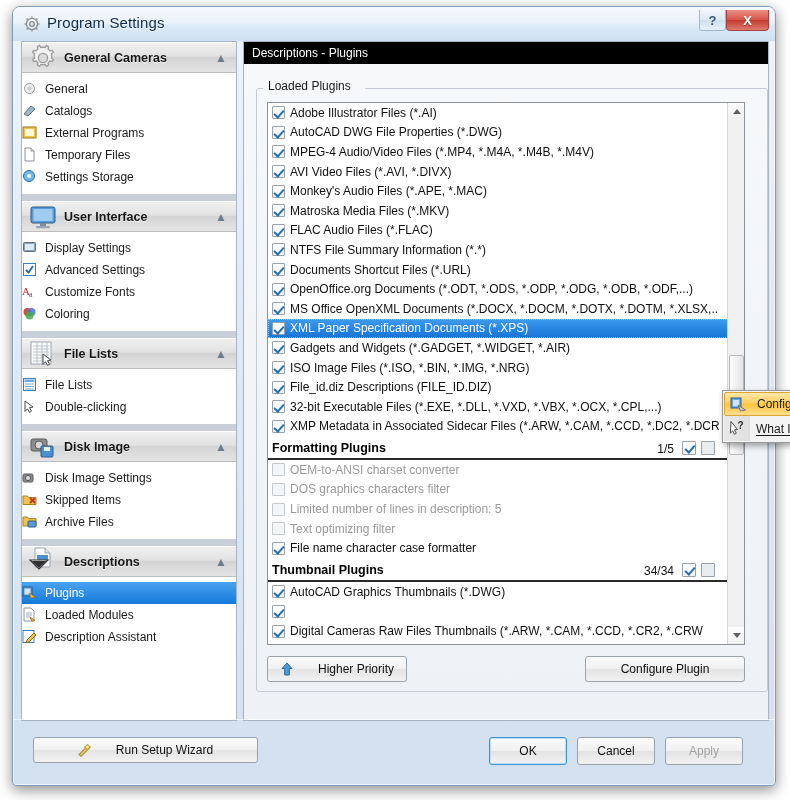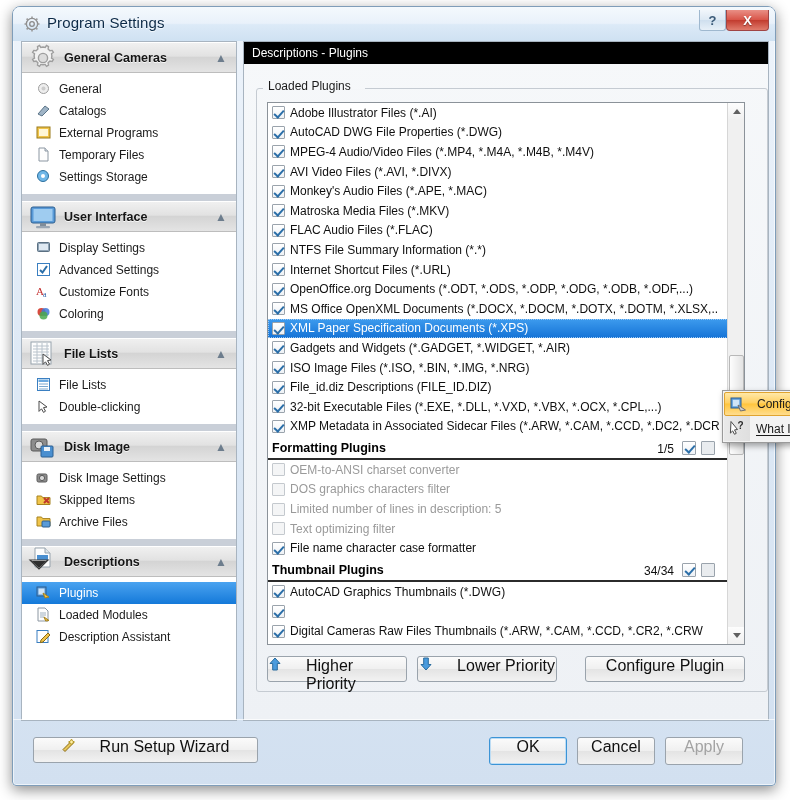--- a/index.html
+++ b/index.html
@@ -109,21 +109,20 @@
   }
   .group-header .chev {
     position: absolute; right: 9px; top: 8px;
     color: #6d7d8d;
     font-size: 12px;
   }
   .group-body { padding: 5px 0 6px 0; background:#fff; }
   .nav-item {
     height: 22px;
     display: flex; align-items: center;
-    padding-left: 14px;
     font-size: 12px;
     color: #1a1a1a;
     cursor: pointer;
   }
   .nav-item .nicon { width: 17px; height: 16px; margin-right: 6px; flex: none; }
   .nav-item.selected {
     background: linear-gradient(to bottom, #4aa3f0 0%, #1479d9 100%);
     color: #ffffff;
   }
   .sep { height: 7px; background: #c9cfd8; }
@@ -316,23 +315,23 @@
   .ctxitem .cicon {
     position: absolute; left: 5px; top: 3px; width: 17px; height: 17px;
   }
   .ctxsep { height: 1px; }
 
   
   .btn {
     border: 1px solid #9aa3ac;
     border-radius: 3px;
     background: linear-gradient(to bottom, #fbfbfb 0%, #f0f0f0 48%, #e4e4e4 52%, #f2f2f2 100%);
-    font-size: 16px;
+    font-size: 12px;
     color: #101010;
-    display: flex; justify-content: center;
+    display: flex; align-items: center; justify-content: center;
     cursor: pointer;
     font-family: "Liberation Sans", sans-serif;
     gap: 17px;
   }
   .btn .bico { width: 14px; height: 14px; margin-right: 7px; }
   .btn.disabled { color: #a3a3a3; }
   .btn.default {
     border-color: #3c94d6;
     box-shadow: 0 0 0 1px #bcdcf4 inset;
   }
@@ -694,21 +693,21 @@
                 <div class="row">
                   <span class="cb checked"></span>
                   <span>FLAC Audio Files (*.FLAC)</span>
                 </div>
                 <div class="row">
                   <span class="cb checked"></span>
                   <span>NTFS File Summary Information (*.*)</span>
                 </div>
                 <div class="row">
                   <span class="cb checked"></span>
-                  <span>Internet Shortcut Files (*.URL)</span>
+                  <span>Documents Shortcut Files (*.URL)</span>
                 </div>
                 <div class="row">
                   <span class="cb checked"></span>
                   <span>OpenOffice.org Documents (*.ODT, *.ODS, *.ODP, *.ODG, *.ODB, *.ODF,...)</span>
                 </div>
                 <div class="row">
                   <span class="cb checked"></span>
                   <span>MS Office OpenXML Documents (*.DOCX, *.DOCM, *.DOTX, *.DOTM, *.XLSX,..</span>
                 </div>
                 <div class="row sel">
@@ -798,28 +797,20 @@
           </div>
 
           <div class="row-buttons">
             <div class="btn" style="left:0; width:140px;">
               <span class="bico">
                 <svg width="14" height="14" viewBox="0 0 14 14">
                     <path d="M7 1 L12 6.5 H9.3 V13 H4.7 V6.5 H2 Z" fill="#4a9bdd" stroke="#2a6c9e"></path>
                   </svg>
               </span>
               <span>Higher Priority</span>
-            </div>
-            <div class="btn" style="left:150px; width:140px;">
-              <span class="bico">
-                <svg width="14" height="14" viewBox="0 0 14 14">
-                    <path d="M7 13 L12 7.5 H9.3 V1 H4.7 V7.5 H2 Z" fill="#4a9bdd" stroke="#2a6c9e"></path>
-                  </svg>
-              </span>
-              <span>Lower Priority</span>
             </div>
             <div class="btn" style="right:0; width:160px;">
               <span>Configure Plugin</span>
             </div>
           </div>
         </div>
 
         <div class="ctxmenu">
           <div class="ctxitem hl">
             <span class="cicon">

